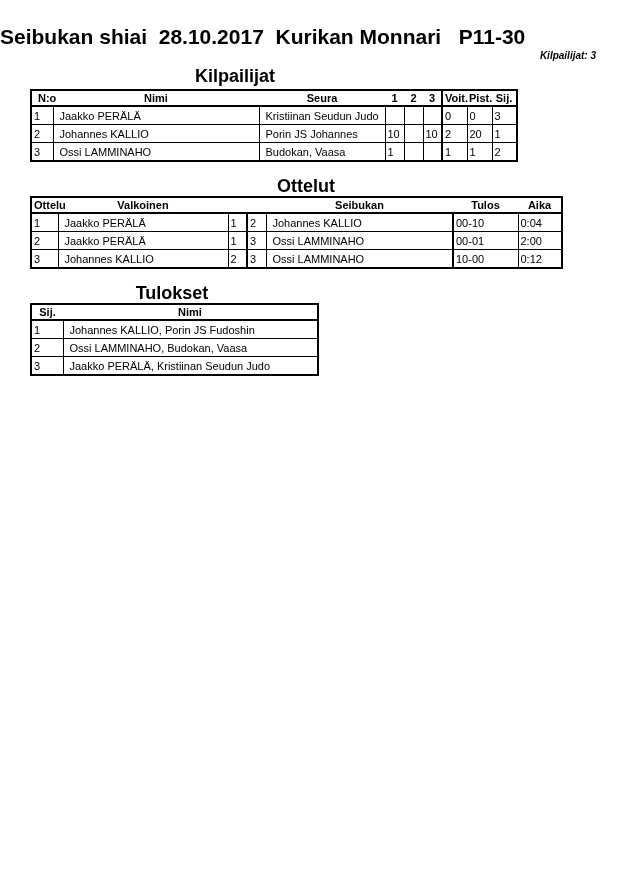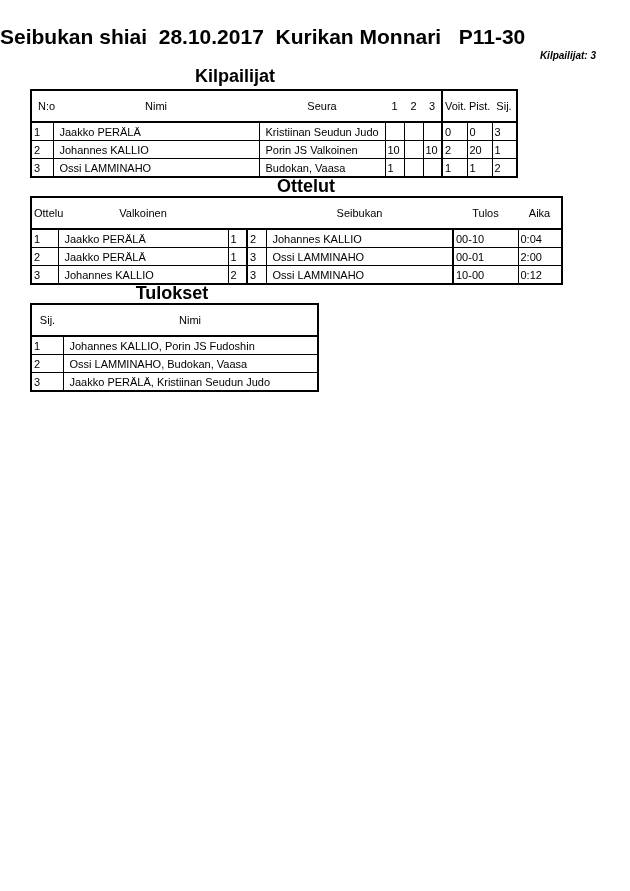--- a/index.html
+++ b/index.html
@@ -40,23 +40,23 @@
     font-size: 11px;
     background: #fff;
   }
   #table-kilpailijat { top: 89px;  left: 30px; width: 486px; }
   #table-ottelut     { top: 196px; left: 30px; width: 531px; }
   #table-tulokset    { top: 303px; left: 30px; width: 287px; }
 
   table.sheet th {
     border: none;
     border-bottom: 2px solid #000;
-    font-weight: normal;
+    font-weight: bold;
     height: 14px;
-    padding: 8px 2px;
+    padding: 0 2px;
     white-space: nowrap;
     overflow: visible;
     vertical-align: middle;
   }
   table.sheet td {
     border: 1px solid #000;
     height: 17px;
     padding: 0 2px;
     white-space: nowrap;
     overflow: hidden;
@@ -114,21 +114,21 @@
         <td class="align-center"></td>
         <td class="align-center"></td>
         <td class="align-center"></td>
         <td class="align-center thick-left">0</td>
         <td class="align-center">0</td>
         <td class="align-center">3</td>
       </tr>
       <tr>
         <td class="align-center">2</td>
         <td class="align-left">Johannes KALLIO</td>
-        <td class="align-left">Porin JS Valkoinen</td>
+        <td class="align-left">Porin JS Johannes</td>
         <td class="align-center">10</td>
         <td class="align-center"></td>
         <td class="align-center">10</td>
         <td class="align-center thick-left">2</td>
         <td class="align-center">20</td>
         <td class="align-center">1</td>
       </tr>
       <tr>
         <td class="align-center">3</td>
         <td class="align-left">Ossi LAMMINAHO</td>

